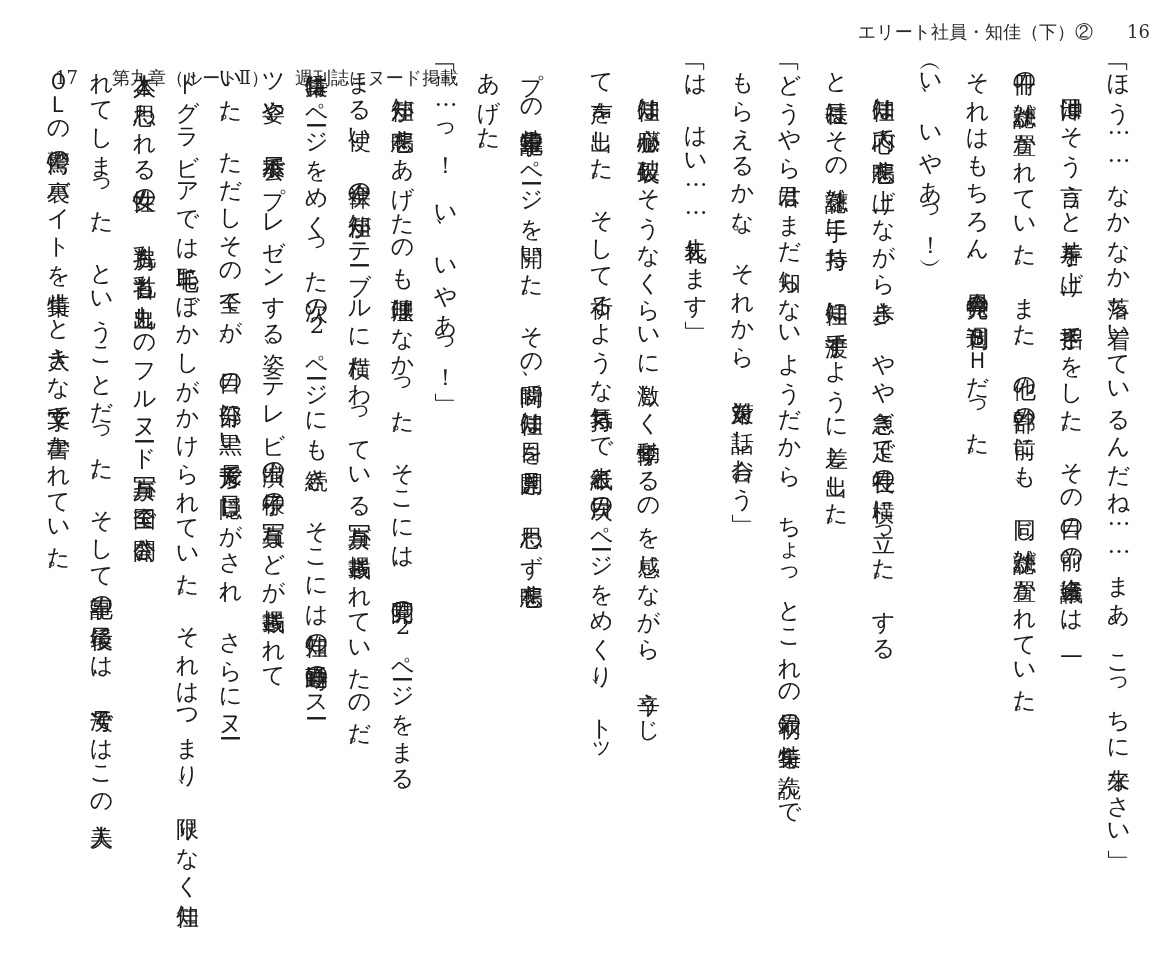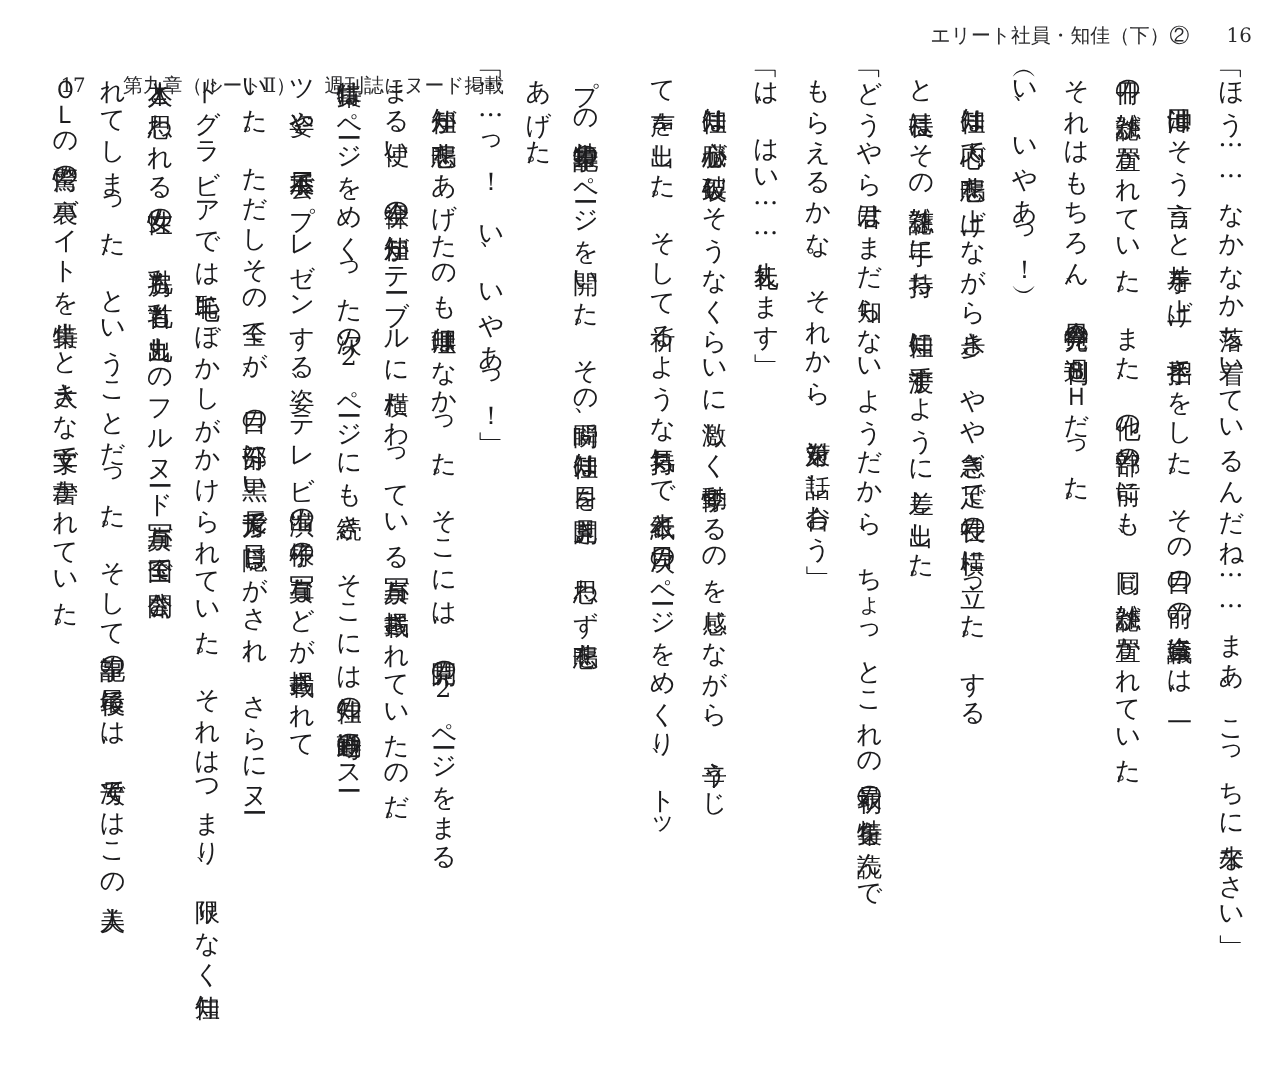--- a/index.html
+++ b/index.html
@@ -32,21 +32,21 @@
   }
   .header-left {
     position: absolute;
     left: 55px;
     top: 0;
     white-space: nowrap;
     margin-top: 46px;
   }
   .header-right {
     position: absolute;
-    right: 24px;
+    right: 12px;
     top: 0;
     white-space: nowrap;
   }
   .header-gap-sm { display: inline-block; width: 26px; }
   .header-gap-md { display: inline-block; width: 34px; }
 
   
   .spread {
     position: absolute;
     top: 56px;

